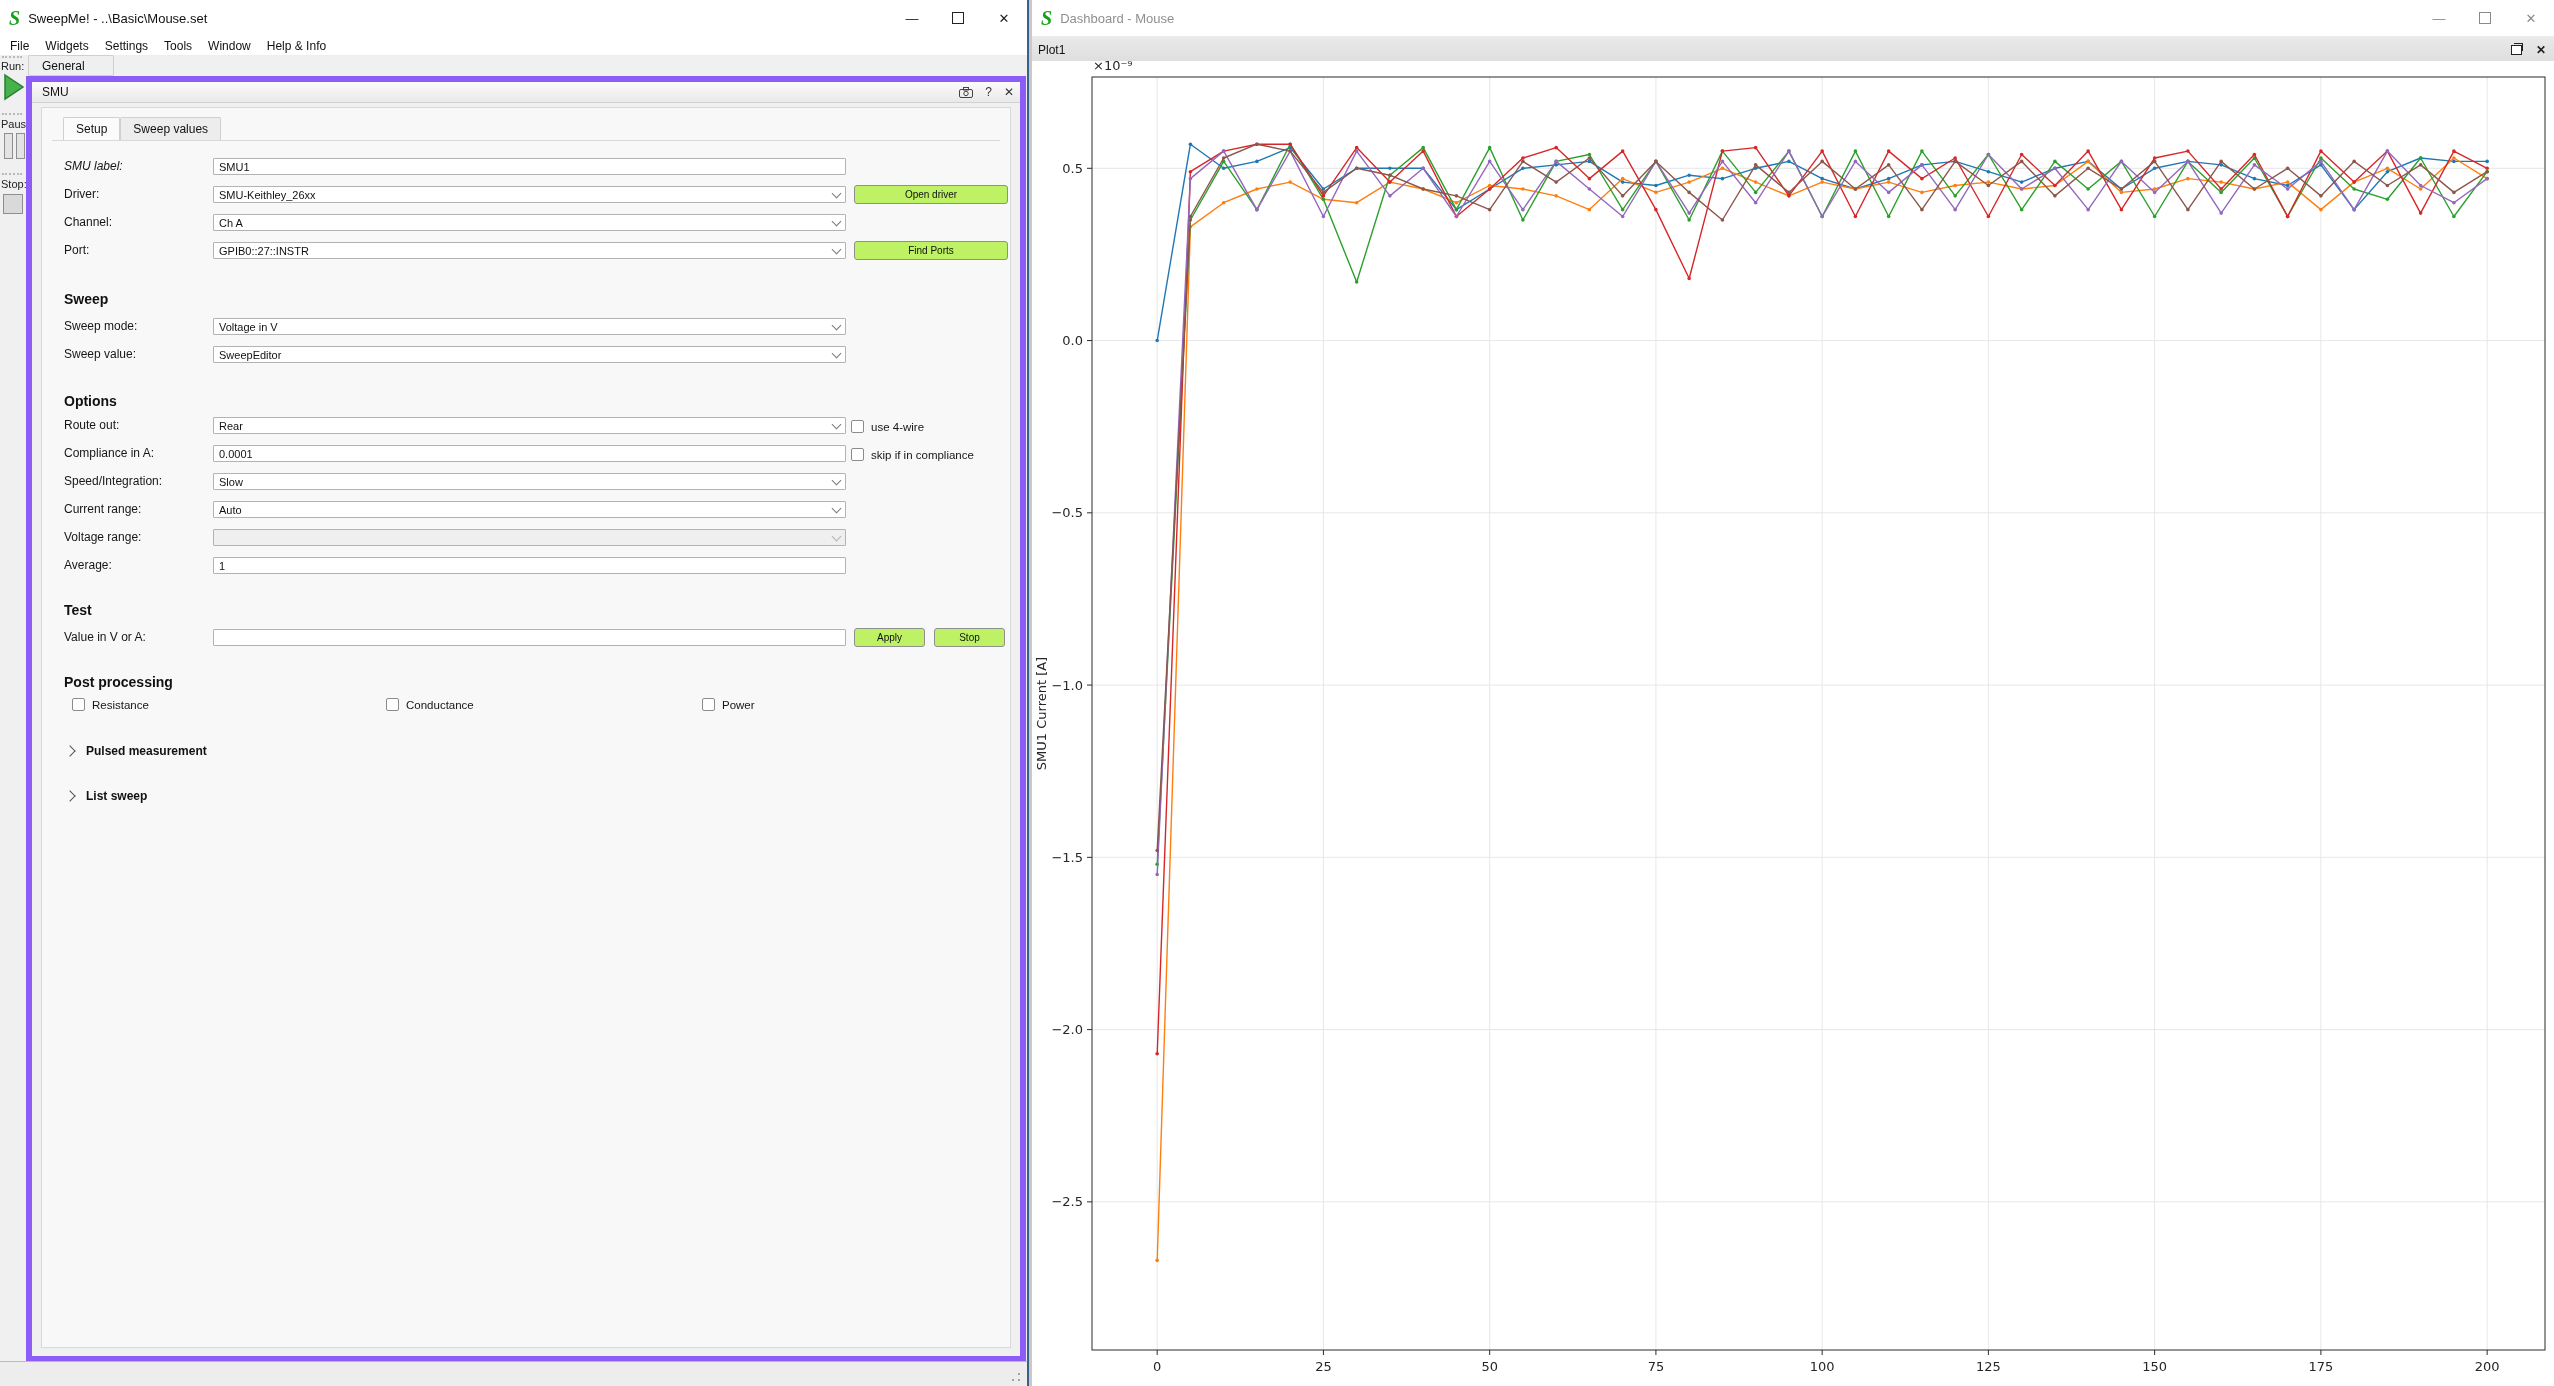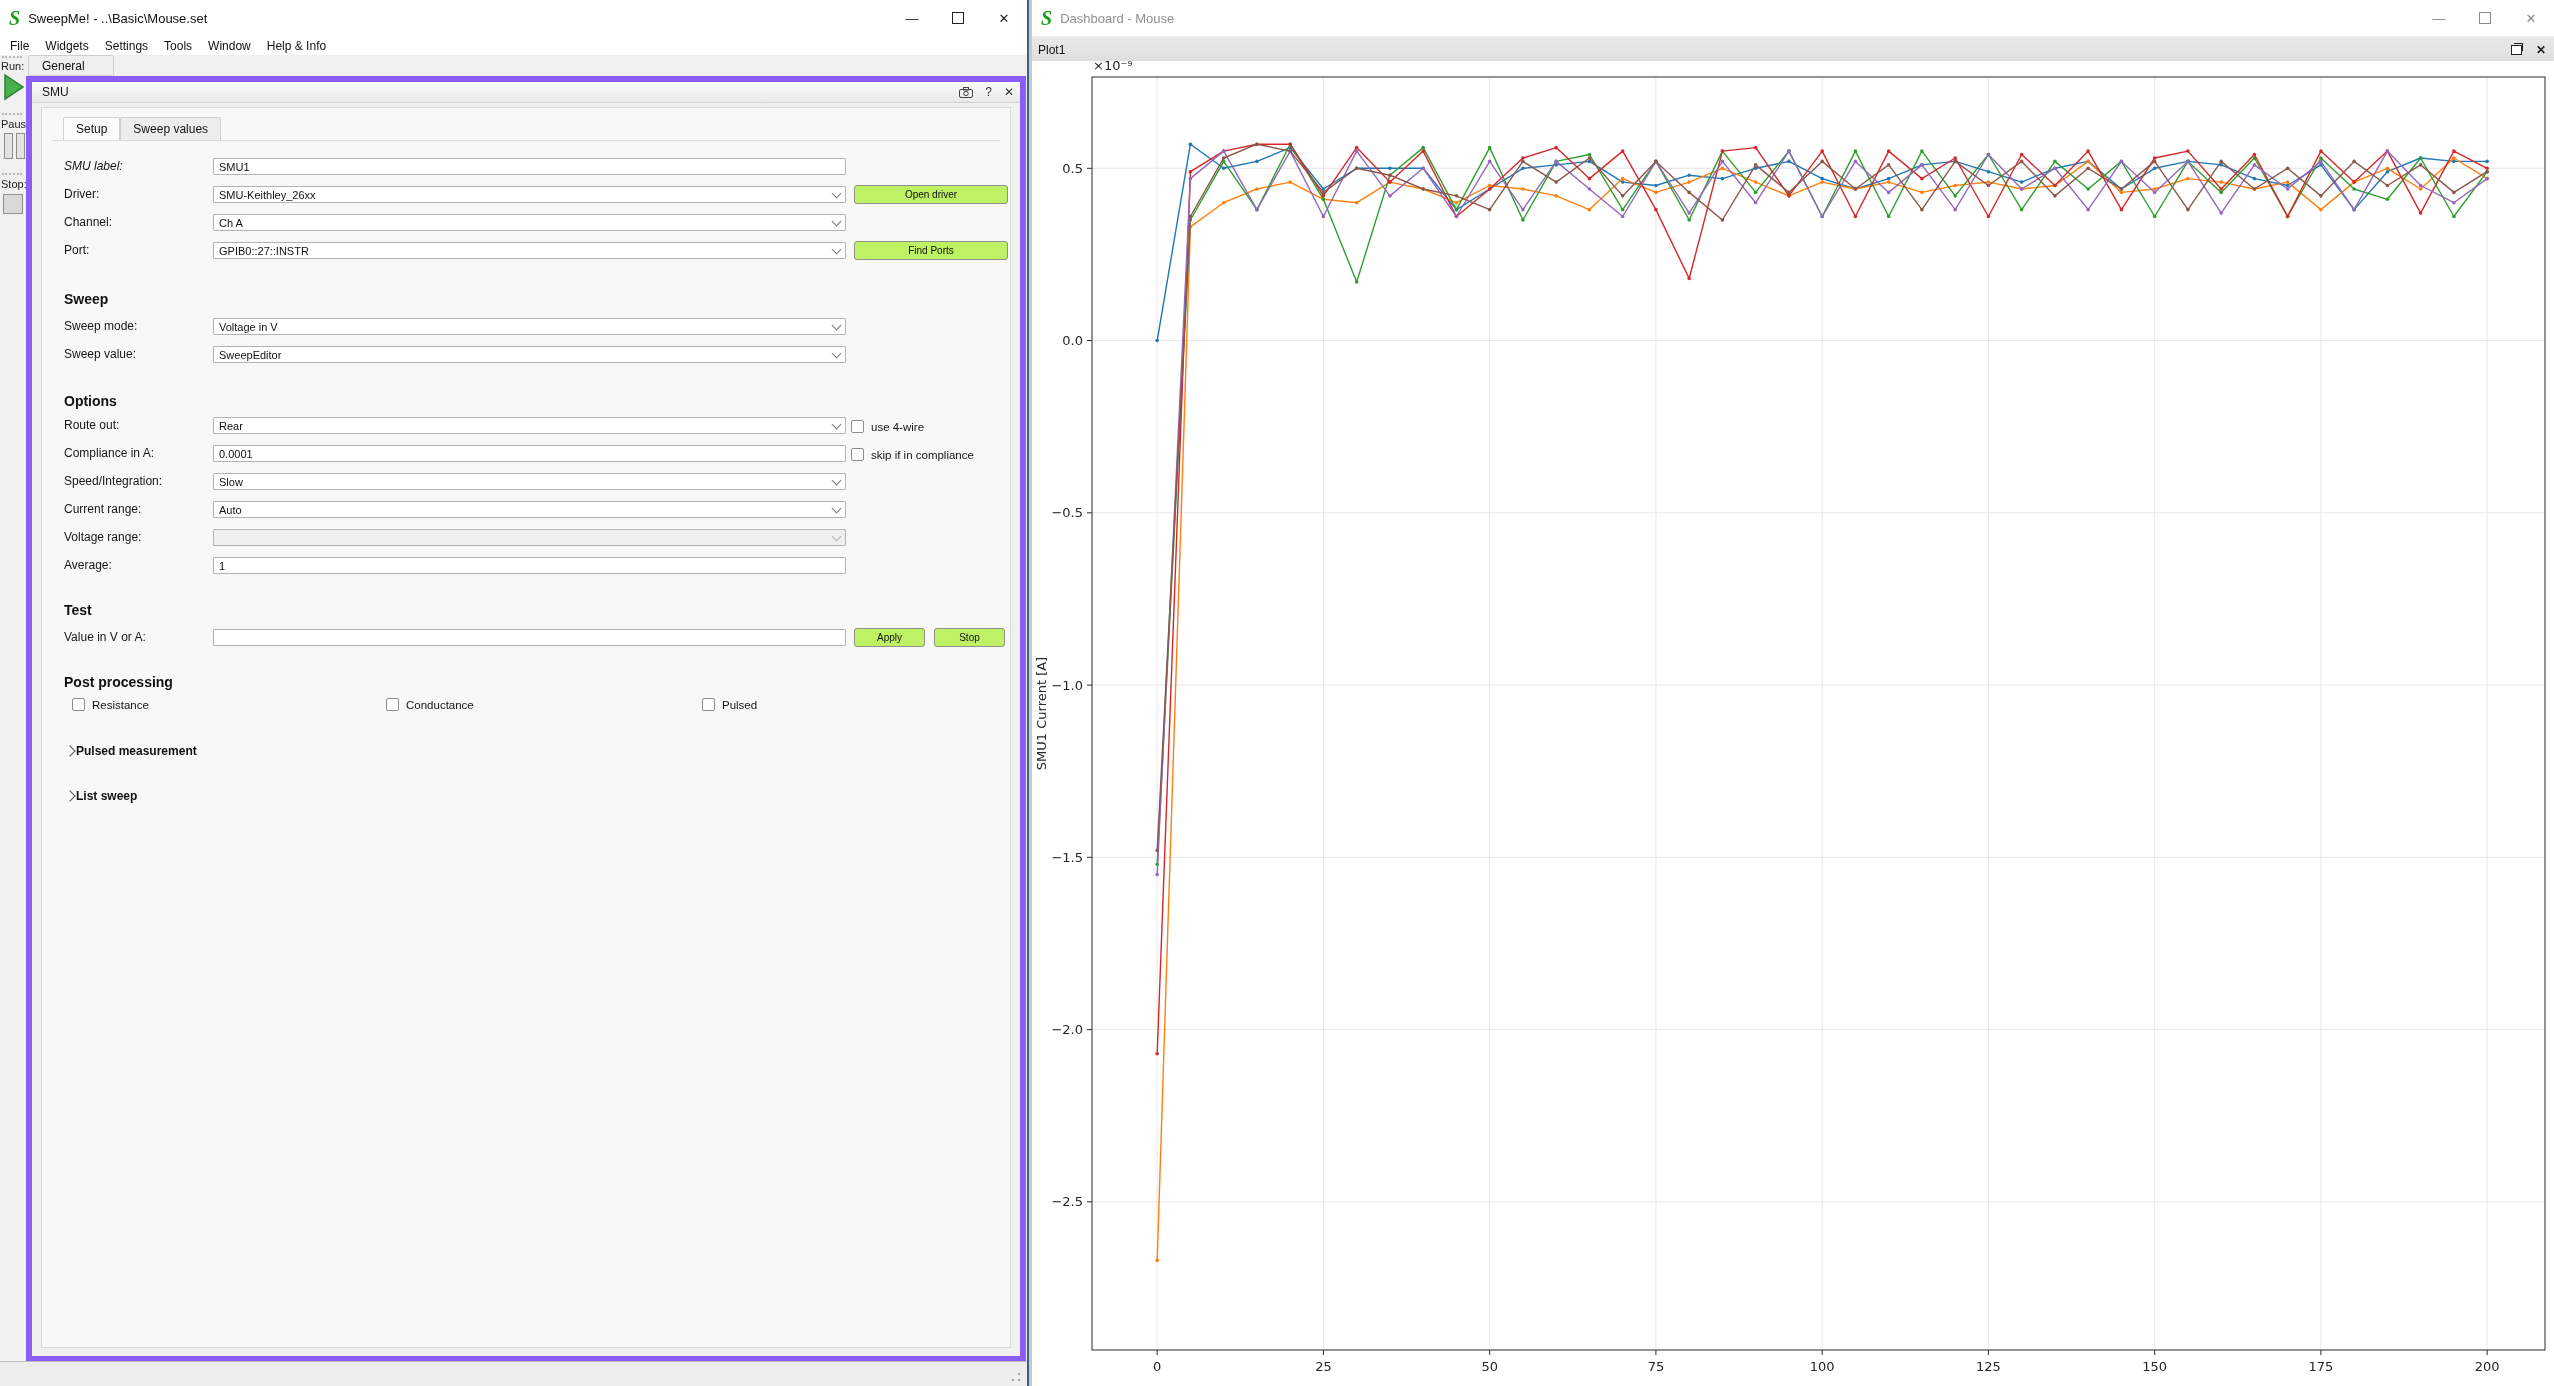--- a/index.html
+++ b/index.html
@@ -46,21 +46,21 @@
   .f-sec{position:absolute;font-size:14px;font-weight:bold;color:#111;}
   .f-input,.f-select{position:absolute;left:171px;width:633px;height:17px;background:#fff;border:1px solid #b3b3b3;box-sizing:border-box;font-size:11px;color:#111;display:flex;align-items:center;padding:0 5px;border-radius:1px;}
   .f-select{justify-content:space-between;}
   .f-select.disabled{background:#efefef;}
   .caret{width:6px;height:6px;border-right:1.4px solid #7a7a7a;border-bottom:1.4px solid #7a7a7a;transform:rotate(45deg);margin-top:-3px;flex:none;}
   .f-select.disabled .caret{border-color:#b5b5b5;}
   .f-btn{position:absolute;height:19px;background:#bef264;border:1px solid #8f8f8f;border-radius:3px;font-size:10px;color:#111;display:flex;align-items:center;justify-content:center;box-sizing:border-box;}
   .cb-row{position:absolute;display:flex;align-items:center;gap:7px;}
   .cb{width:11px;height:11px;background:#fff;border:1px solid #8c8c8c;border-radius:2px;flex:none;}
   .cb-label{font-size:11.5px;color:#161616;}
-  .collapser{position:absolute;display:flex;align-items:center;gap:2px;}
+  .collapser{position:absolute;display:flex;align-items:center;gap:12px;}
   .chev-right{width:7px;height:7px;border-right:1.4px solid #555;border-bottom:1.4px solid #555;transform:rotate(-45deg);flex:none;}
   .collapser .c-label{font-size:12px;font-weight:bold;color:#111;}
   .statusbar{position:absolute;left:0;right:0;bottom:0;height:24px;background:#ededed;border-top:1px solid #bcbcbc;}
   .grip{position:absolute;right:6px;bottom:4px;width:10px;height:10px;background:
     radial-gradient(circle at 2px 8px,#a5a5a5 1px,transparent 1.4px),
     radial-gradient(circle at 8px 8px,#a5a5a5 1px,transparent 1.4px),
     radial-gradient(circle at 8px 2px,#a5a5a5 1px,transparent 1.4px);}
   
   #right-win{left:1032px;width:1522px;background:#fff;}
   #right-win .titlebar{background:#ffffff;border-bottom:1px solid #ececec;}
@@ -235,21 +235,21 @@
           <div class="cb-row" style="left:30px;top:590px;">
             <span class="cb"></span>
             <span class="cb-label">Resistance</span>
           </div>
           <div class="cb-row" style="left:344px;top:590px;">
             <span class="cb"></span>
             <span class="cb-label">Conductance</span>
           </div>
           <div class="cb-row" style="left:660px;top:590px;">
             <span class="cb"></span>
-            <span class="cb-label">Pulsed</span>
+            <span class="cb-label">Power</span>
           </div>
 
           <div class="collapser" style="left:24px;top:636px;">
             <span class="chev-right"></span>
             <span class="c-label">Pulsed measurement</span>
           </div>
           <div class="collapser" style="left:24px;top:681px;">
             <span class="chev-right"></span>
             <span class="c-label">List sweep</span>
           </div>

